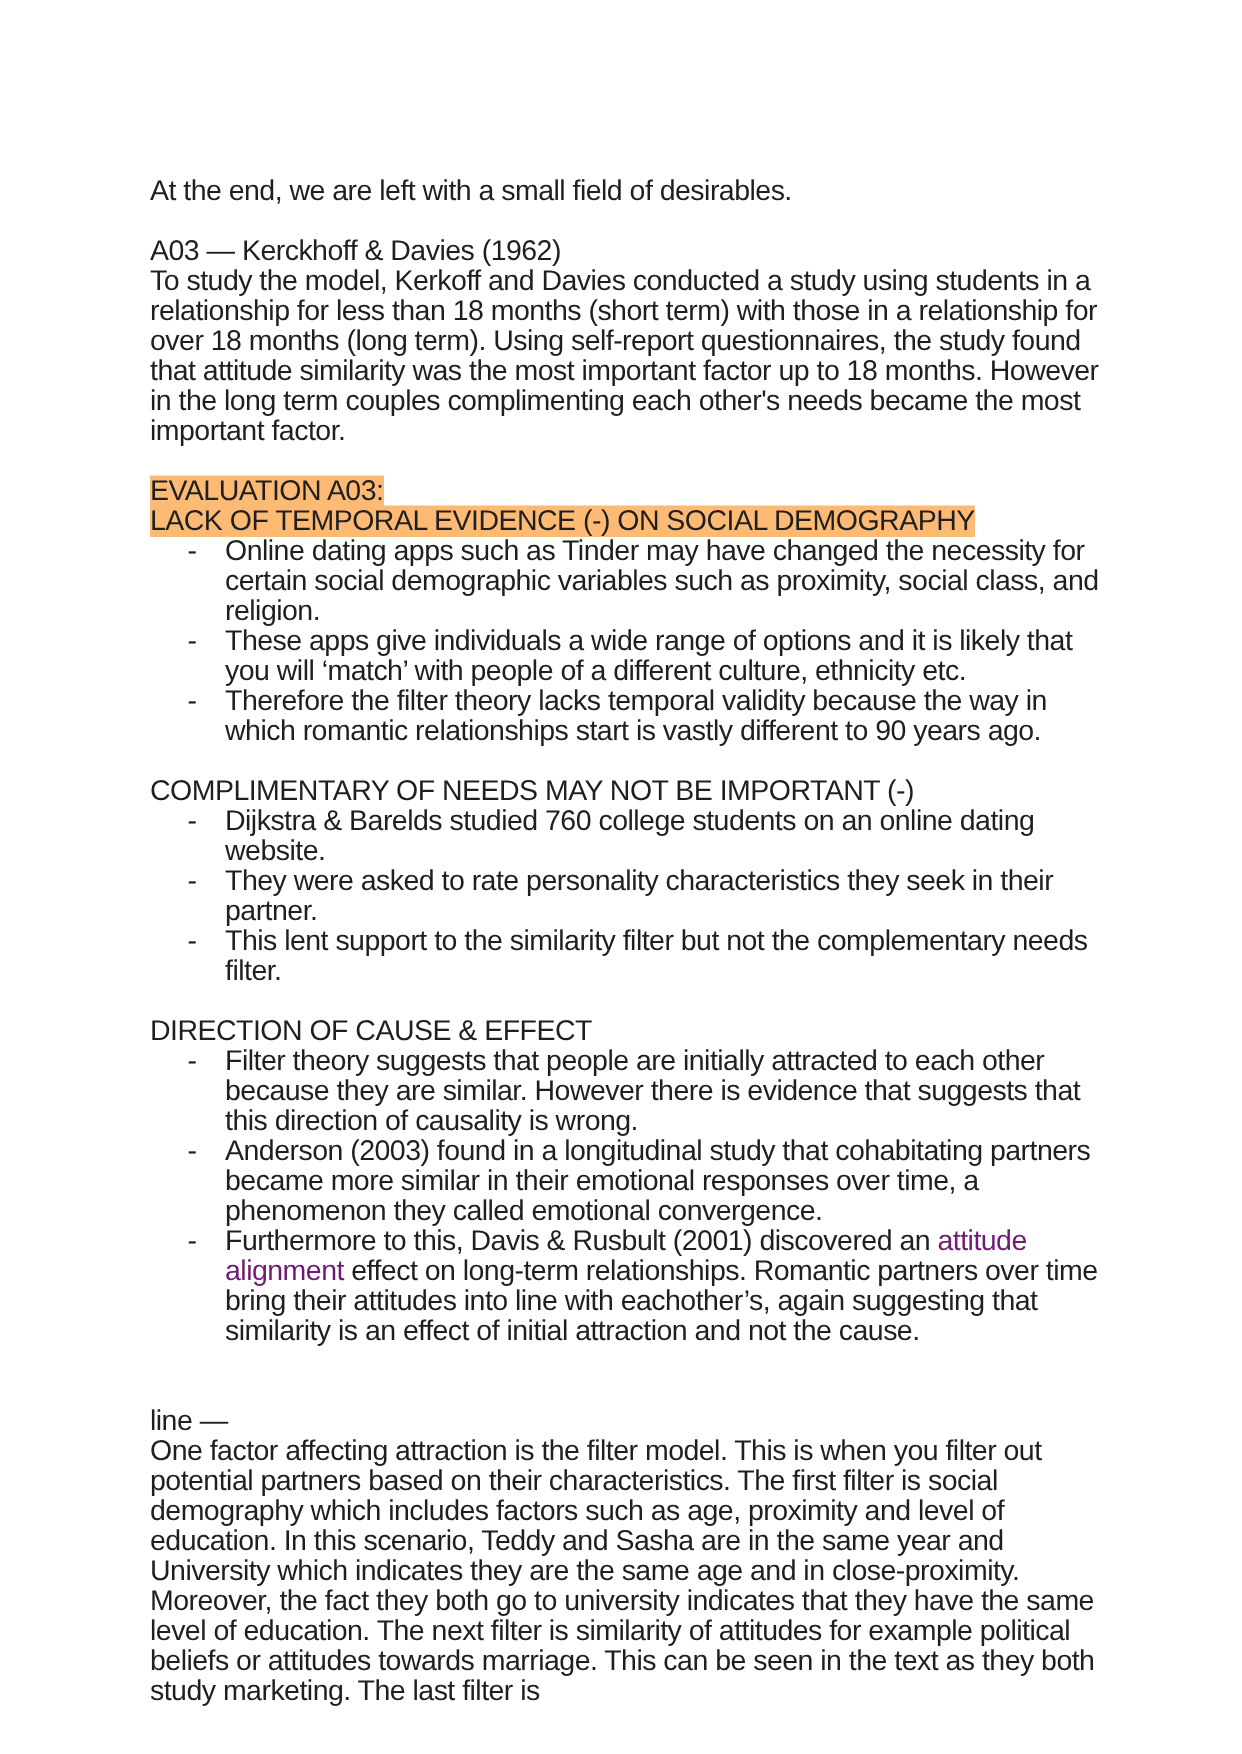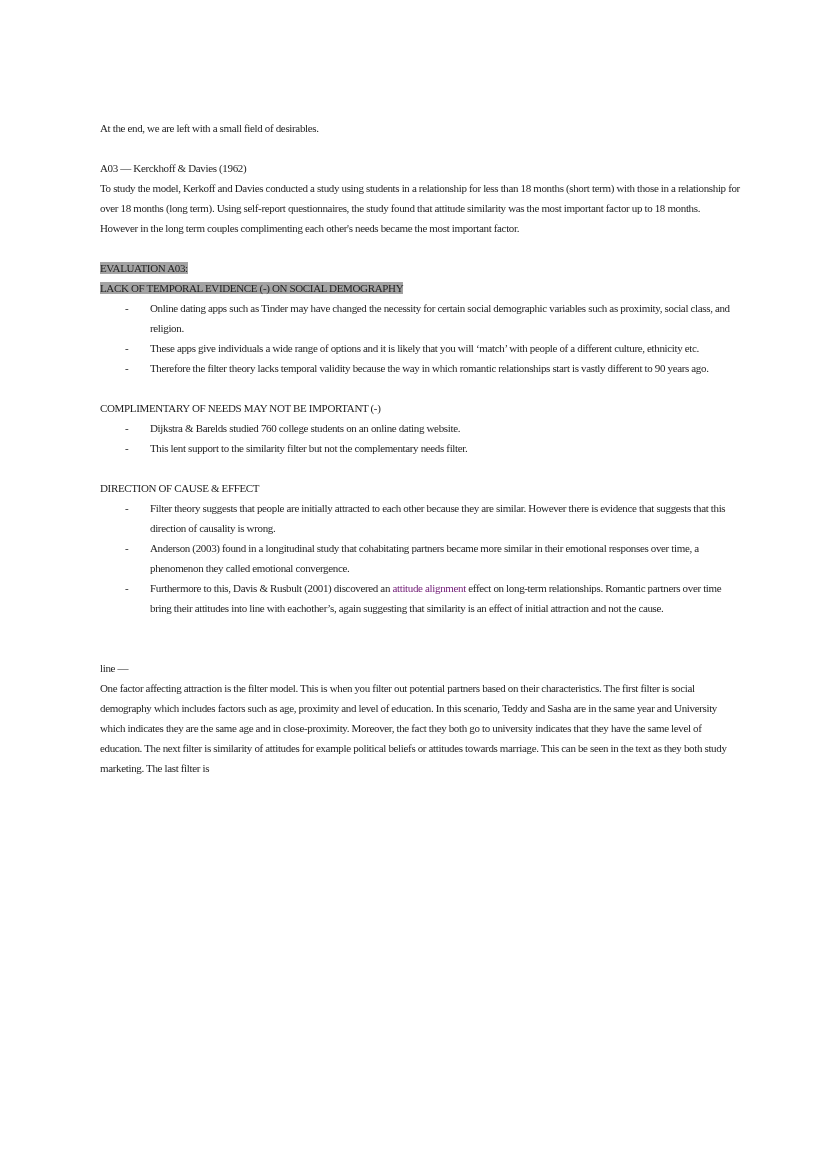--- a/index.html
+++ b/index.html
@@ -1,25 +1,25 @@
 <!DOCTYPE html>
 <html><head>
 <meta charset="utf-8">
 <style>
   html, body { margin: 0; padding: 0; background: #ffffff; }
   body { width: 828px; height: 1169px; position: relative; overflow: hidden; }
   .page {
     position: absolute; left: 100px; top: 118px; width: 640px;
-    font-family: Liberation Serif, serif;
-    font-size: 11px; line-height: 20px; color: #1f1f1f;
+    font-family: Liberation Sans, sans-serif;
+    font-size: 19px; line-height: 20px; color: #1f1f1f;
     letter-spacing: -0.35px;
   }
   p { margin: 0; }
   .gap { height: 20px; }
-  .hl { background: #a3a3a3; margin-top: 20px; }
+  .hl { background: #fdba74; margin-top: 20px; }
   ul.dash { list-style: none; margin: 0; padding: 0; }
   ul.dash li { position: relative; padding-left: 50px; }
   ul.dash li::before { content: "-"; position: absolute; left: 25px; top: 0; }
   .link { color: #701a75; }
 </style>
 </head>
 <body>
 
 <div class="page">
 
@@ -39,20 +39,21 @@
       <li>These apps give individuals a wide range of options and it is likely that you will ‘match’ with people of a different culture, ethnicity etc.</li>
       <li>Therefore the filter theory lacks temporal validity because the way in which romantic relationships start is vastly different to 90 years ago.</li>
     </ul>
   </section>
   <div class="gap"></div>
 
   <section>
     <p>COMPLIMENTARY OF NEEDS MAY NOT BE IMPORTANT (-)</p>
     <ul class="dash">
       <li>Dijkstra &amp; Barelds studied 760 college students on an online dating website.</li>
+      <li>They were asked to rate personality characteristics they seek in their partner.</li>
       <li>This lent support to the similarity filter but not the complementary needs filter.</li>
     </ul>
   </section>
   <div class="gap"></div>
 
   <section>
     <p>DIRECTION OF CAUSE &amp; EFFECT</p>
     <ul class="dash">
       <li>Filter theory suggests that people are initially attracted to each other because they are similar. However there is evidence that suggests that this direction of causality is wrong.</li>
       <li>Anderson (2003) found in a longitudinal study that cohabitating partners became more similar in their emotional responses over time, a phenomenon they called emotional convergence.</li>

